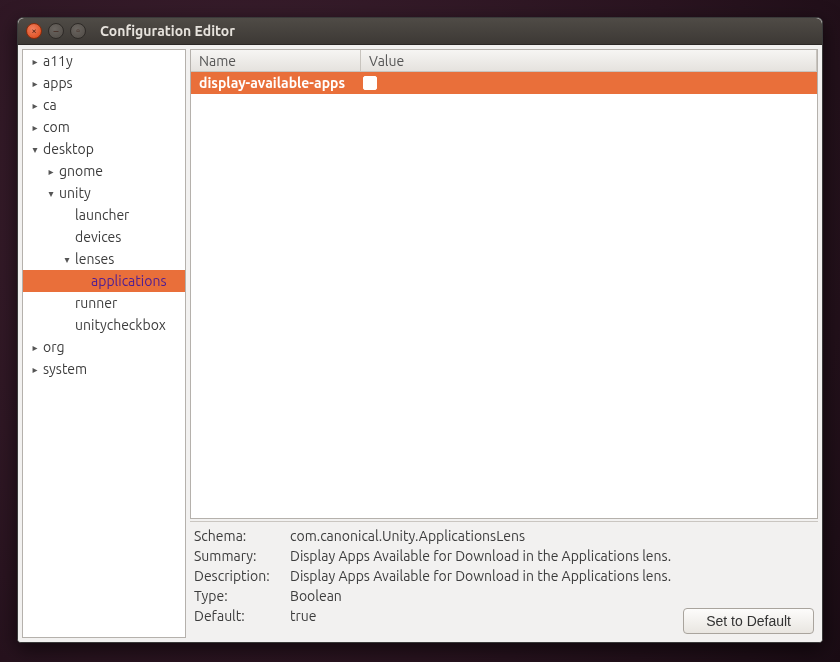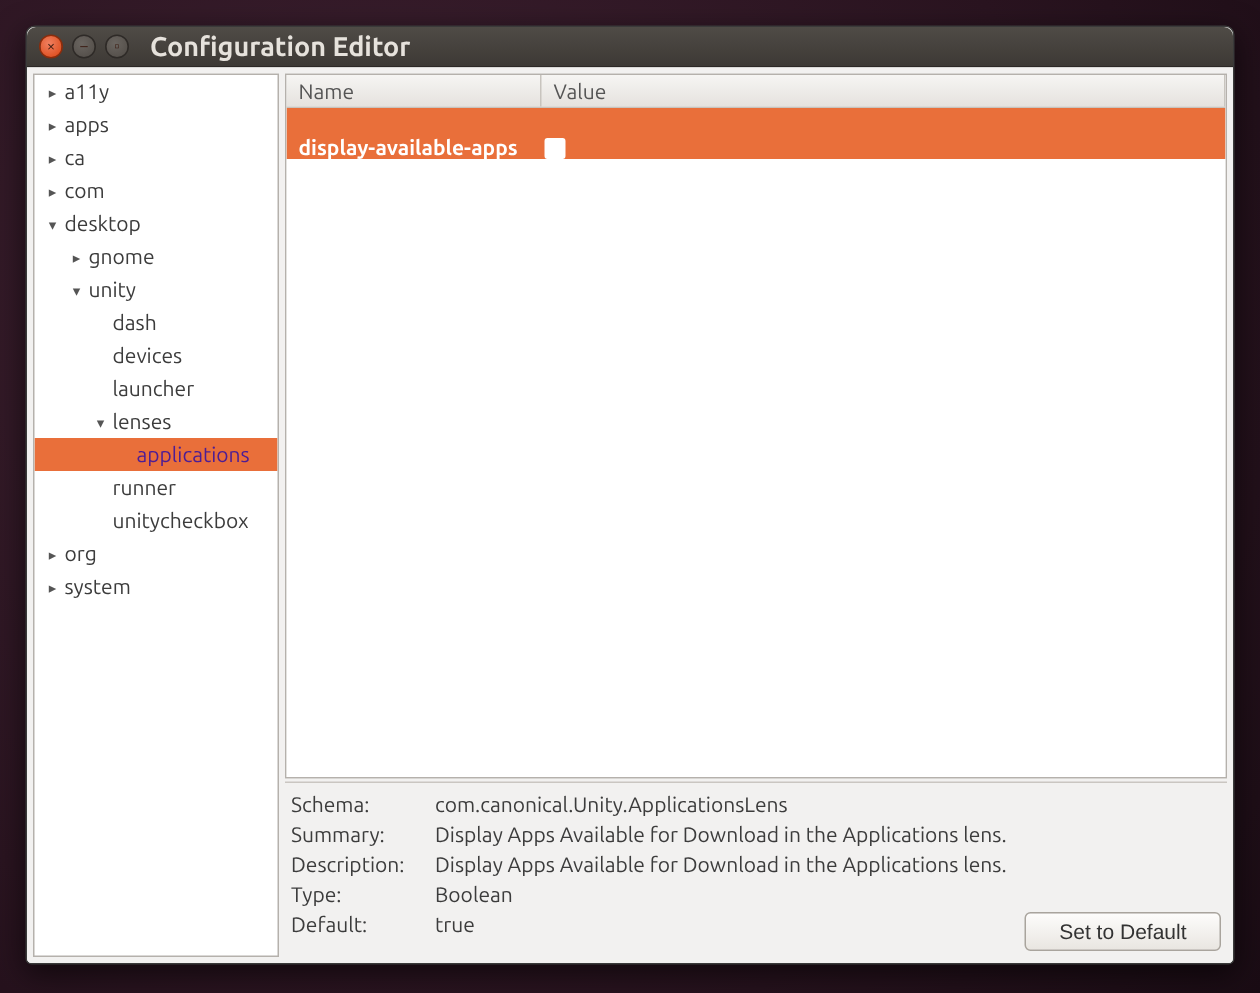--- a/index.html
+++ b/index.html
@@ -49,21 +49,21 @@
     line-height: 1;
     color: #3a1a10;
   }
   .winbtn.close { background: radial-gradient(circle at 40% 35%, #f08060, #d94412); border:1px solid #8a2c0c;}
   .winbtn.min   { background: radial-gradient(circle at 40% 35%, #6a6560, #4f4a45); border:1px solid #2e2a27;}
   .winbtn.max   { background: radial-gradient(circle at 40% 35%, #6a6560, #4f4a45); border:1px solid #2e2a27;}
   .title {
     margin-left: 8px;
     color: #e6e2dc;
     font-weight: bold;
-    font-size: 18px;
+    font-size: 14px;
   }
   .content {
     flex: 1;
     display: flex;
     background: #f2f1f0;
     overflow: hidden;
   }
   .sidebar {
     width: 164px;
     background: #fff;
@@ -119,22 +119,22 @@
   .th {
     padding: 3px 8px;
     color: #555;
     border-right: 1px solid #c8c4be;
   }
   .th.name { width: 170px; }
   .th.value { flex:1; }
   .tbody { flex:1; background:#fff; }
   .trow {
     display: flex;
-    height: 34px;
-    align-items: flex-end;
+    height: 22px;
+    align-items: center;
   }
   .trow .cname { width:170px; padding-left:8px; }
   .trow .cval  { flex:1; padding-left:2px; display:flex; align-items:center;}
   .trow.sel { background:#e96f3a; color:#fff; font-weight:bold; }
   .chk {
     width:14px; height:14px;
     border:1px solid #9a958e;
     border-radius:2px;
     background:#fff;
     display:inline-flex; align-items:center; justify-content:center;
@@ -208,29 +208,25 @@
         <div class="tree-row d1">
           <span class="exp">▸</span>
           <span class="lbl">gnome</span>
         </div>
         <div class="tree-row d1">
           <span class="exp">▾</span>
           <span class="lbl">unity</span>
         </div>
         <div class="tree-row d2">
           <span class="exp"></span>
-          <span class="lbl">dash</span>
+          <span class="lbl">launcher</span>
         </div>
         <div class="tree-row d2">
           <span class="exp"></span>
           <span class="lbl">devices</span>
-        </div>
-        <div class="tree-row d2">
-          <span class="exp"></span>
-          <span class="lbl">launcher</span>
         </div>
         <div class="tree-row d2">
           <span class="exp">▾</span>
           <span class="lbl">lenses</span>
         </div>
         <div class="tree-row d3 sel">
           <span class="exp"></span>
           <span class="lbl">applications</span>
         </div>
         <div class="tree-row d2">

